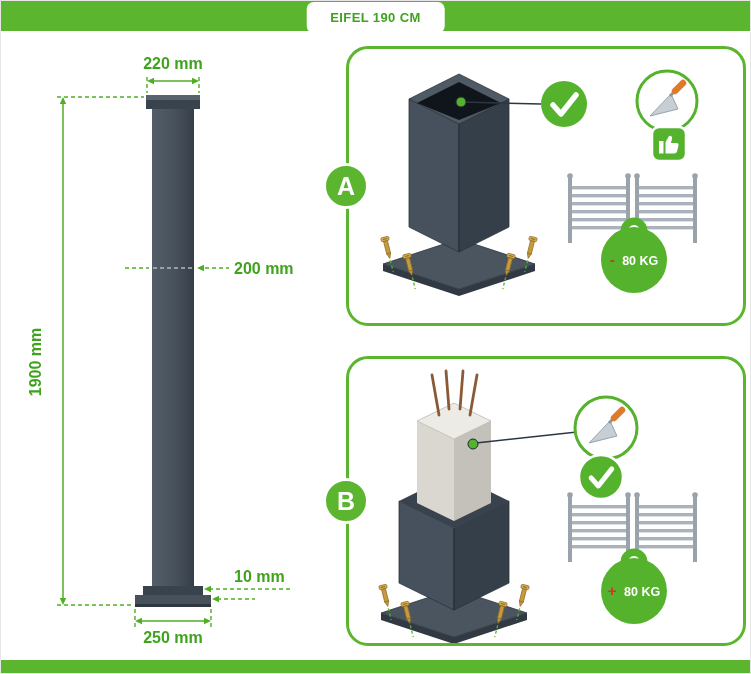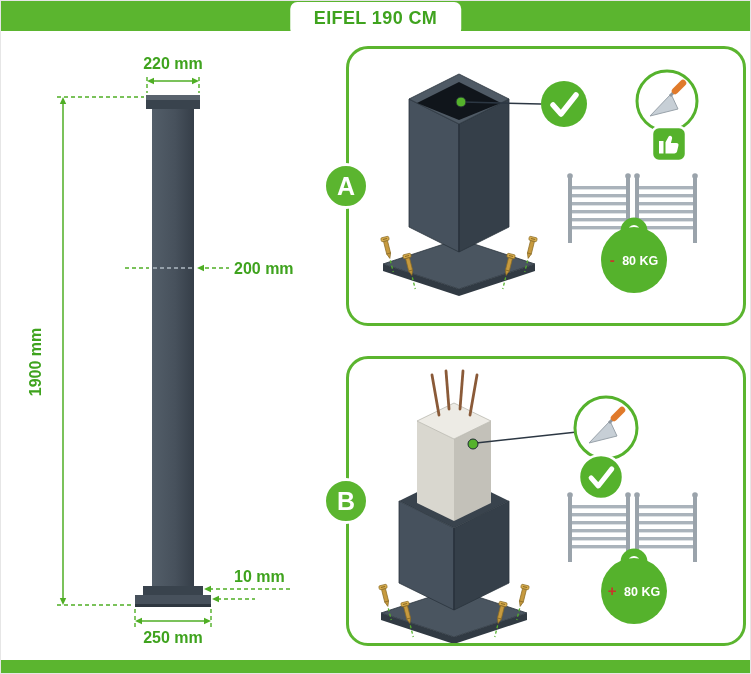--- a/index.html
+++ b/index.html
@@ -1,20 +1,20 @@
 <!DOCTYPE html>
 <html><head>
 <meta charset="utf-8">
 <style>
   * { margin:0; padding:0; box-sizing:border-box; }
   body { font-family:"Liberation Sans", sans-serif; background:#fff; }
   .page { position:relative; width:751px; height:674px; background:#ffffff; overflow:hidden; border:1px solid #e6e6e6; }
   .topbar { position:absolute; left:0; top:0; width:100%; height:30px; background:#5bb52f; }
   .title-pill { position:absolute; left:50%; top:1px; transform:translateX(-50%); background:#ffffff; border-radius:7px; padding:6px 24px 7px; white-space:nowrap; }
-  .title-pill span { color:#3fa31e; font-weight:bold; font-size:18px; letter-spacing:.4px;margin-top:45px; }
+  .title-pill span { color:#3fa31e; font-weight:bold; font-size:13px; letter-spacing:.4px;margin-top:45px; }
   .bottombar { position:absolute; left:0; bottom:0; width:100%; height:13px; background:#5bb52f; }
   .post-diagram { position:absolute; left:0; top:30px; }
   .panel { position:absolute; left:345px; width:400px; border:3px solid #5bb52f; border-radius:22px; background:#fff; }
   .panel-a { top:45px; height:280px; }
   .panel-b { top:355px; height:290px; }
   .panel-label { position:absolute; left:-26px; top:50%; margin-top:-23px; width:46px; height:46px;
                  background:#5bb52f; border:3px solid #fff; border-radius:50%;
                  color:#fff; font-weight:bold; font-size:25px; display:flex; align-items:center; justify-content:center; z-index:2; }
   .panel-svg { position:absolute; left:0; top:0; width:100%; height:100%; }
   text, tspan { font-family:"Liberation Sans", sans-serif; }

